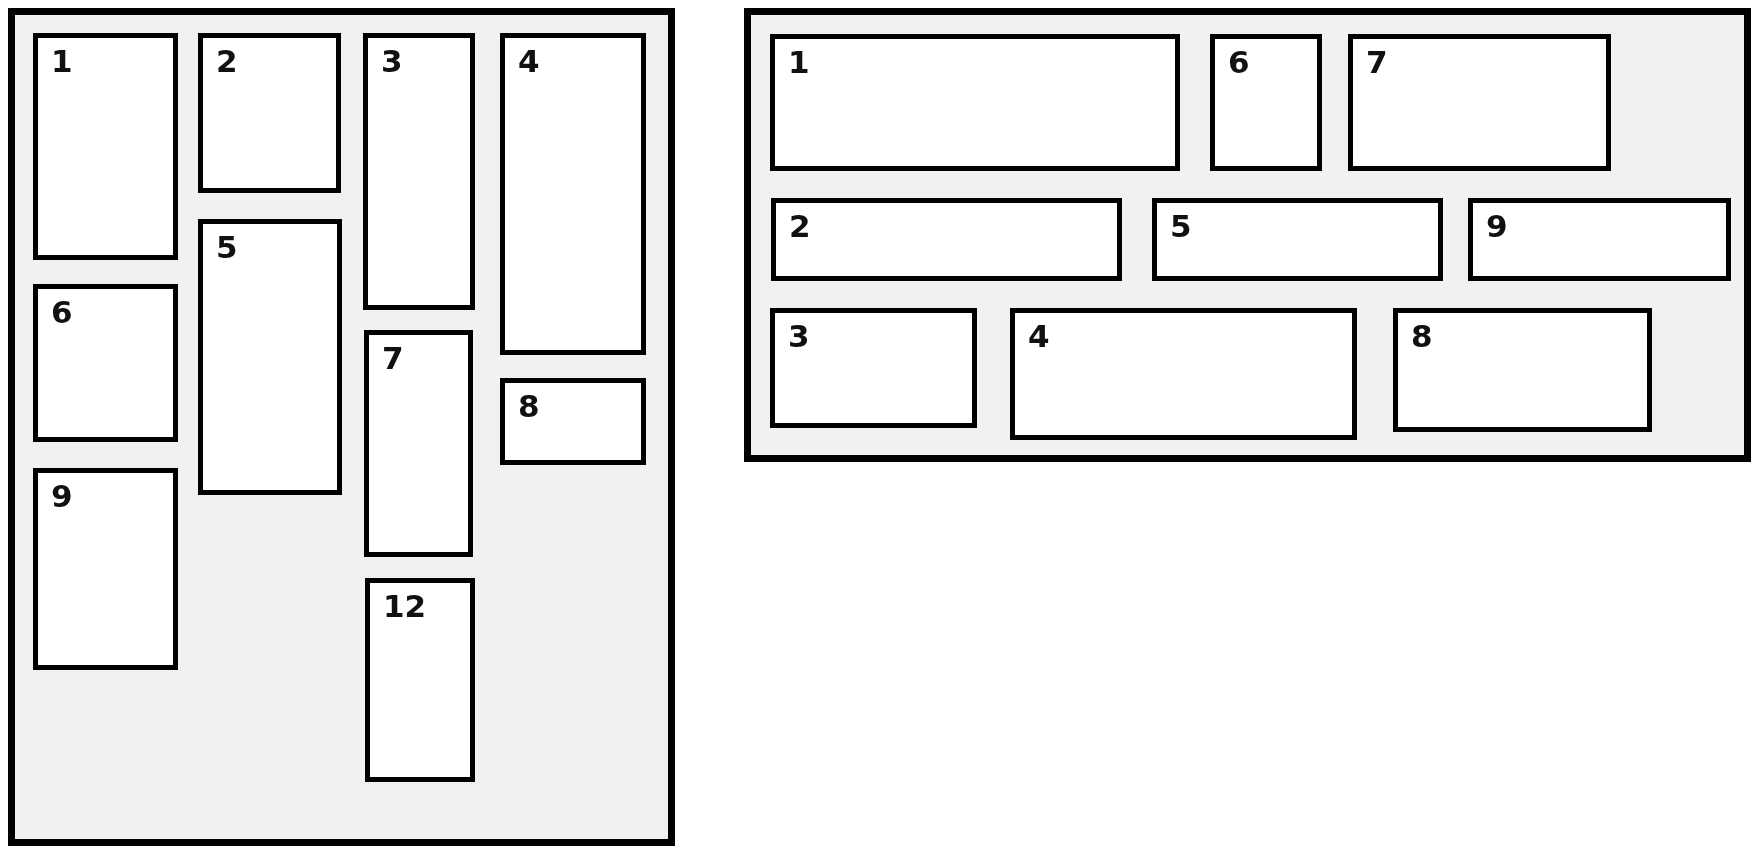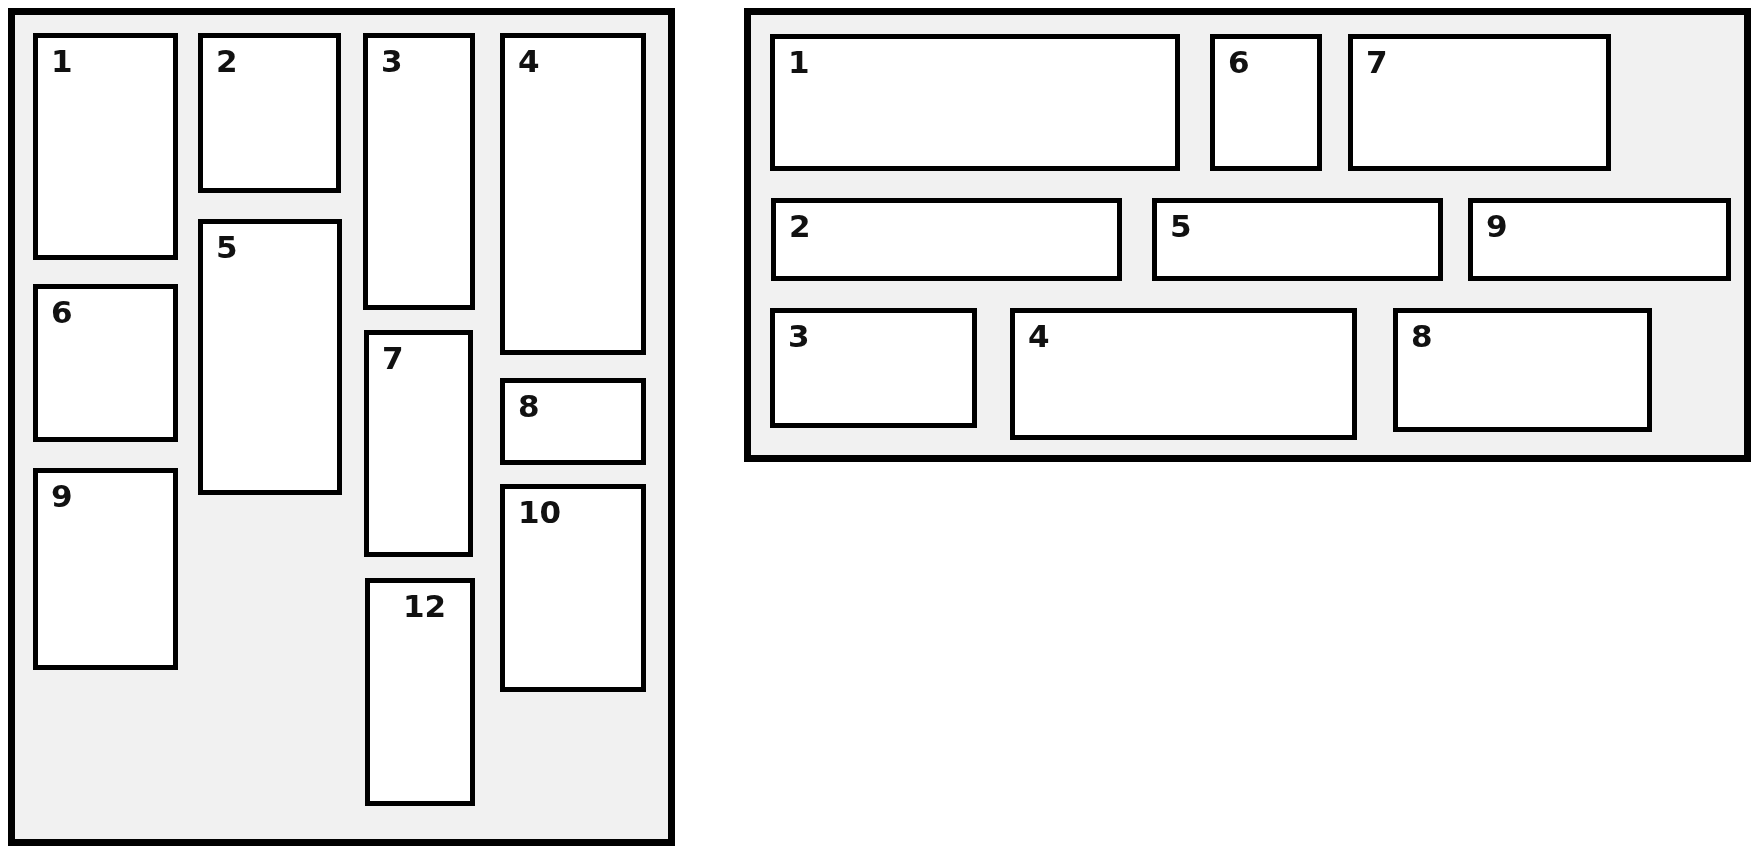--- a/index.html
+++ b/index.html
@@ -61,24 +61,21 @@
     </div>
     <div class="box" style="left:349px;top:315px;width:109px;height:227px;">
       <span class="lbl">7</span>
     </div>
     <div class="box" style="left:485px;top:363px;width:146px;height:87px;">
       <span class="lbl">8</span>
     </div>
     <div class="box" style="left:18px;top:453px;width:145px;height:202px;">
       <span class="lbl">9</span>
     </div>
-    <div class="box" style="left:485px;top:469px;width:146px;height:208px;">
-      <span class="lbl">10</span>
-    </div>
-    <div class="box" style="left:350px;top:563px;width:110px;height:228px;padding-left:20px;">
+    <div class="box" style="left:350px;top:563px;width:110px;height:204px;">
       <span class="lbl">12</span>
     </div>
 
   </div>
 </div>
 
 <div class="panel" style="left:744px;top:8px;width:1007px;height:454px;">
   <div class="panel-inner">
 
     <div class="box" style="left:19px;top:19px;width:410px;height:137px;">

